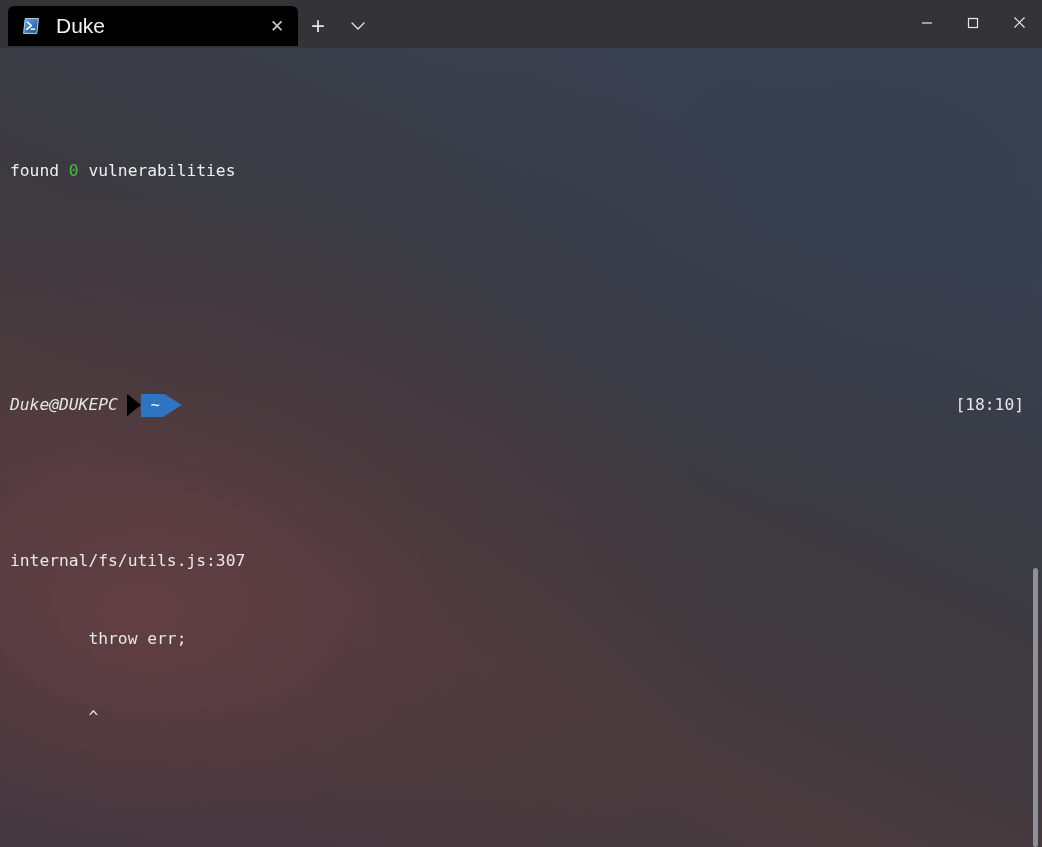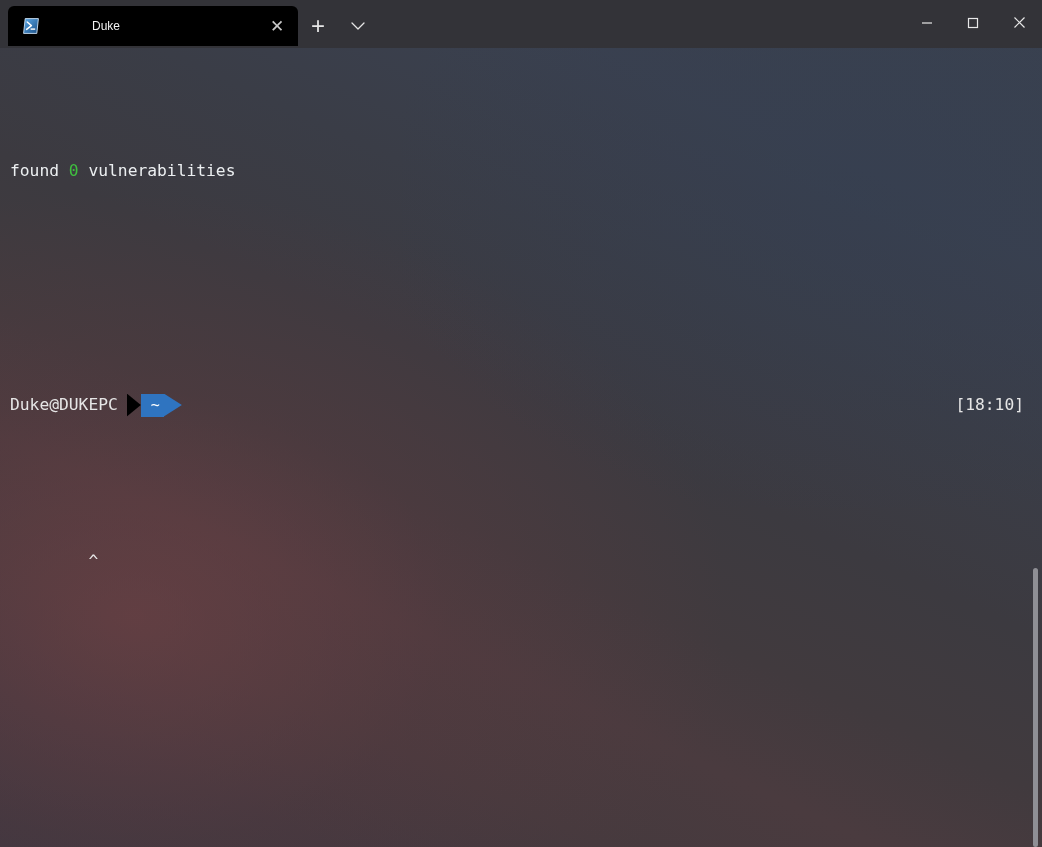--- a/index.html
+++ b/index.html
@@ -53,25 +53,24 @@
     flex: 0 0 18px;
     position: relative;
     margin-right: 16px;
   }
   .tab-icon svg { display: block; }
 
   .tab-title {
     flex: 1 1 auto;
     color: #f2f2f2;
     font-family: "Liberation Sans", sans-serif;
-    font-size: 12px;
+    font-size: 21px;
     line-height: 20px;
     white-space: nowrap;
     overflow: hidden;
-    margin-left: 36px;
   }
 
   .tab-close {
     width: 30px;
     height: 30px;
     display: flex;
     align-items: center;
     justify-content: center;
     color: #c8c8c8;
     font-family: "Liberation Sans", sans-serif;
@@ -178,20 +177,21 @@
   .c-dim2    { color: #7c7882; }
 
   
   .prompt-line {
     display: flex;
     align-items: center;
     height: 26px;
   }
   .pl-user {
     color: #e6e6e6;
+    font-style: italic;
   }
   .pl-seg {
     display: inline-flex;
     align-items: center;
     height: 23px;
     position: relative;
     margin-left: 9px;
   }
   .pl-black {
     background: #000000;
@@ -307,20 +307,22 @@
         <span class="pl-seg">
           <span class="pl-black"></span>
           <span class="pl-blue">~</span>
           <span class="pl-blue-tip"></span>
         </span>
         <span class="pl-time">[18:10]</span>
       </div>
 
 
       
+      <div class="line">internal/fs/utils.js:307</div>
+      <div class="line">        throw err;</div>
       <div class="line">        ^</div>
 
       
       
 
       
       
 
       
       

